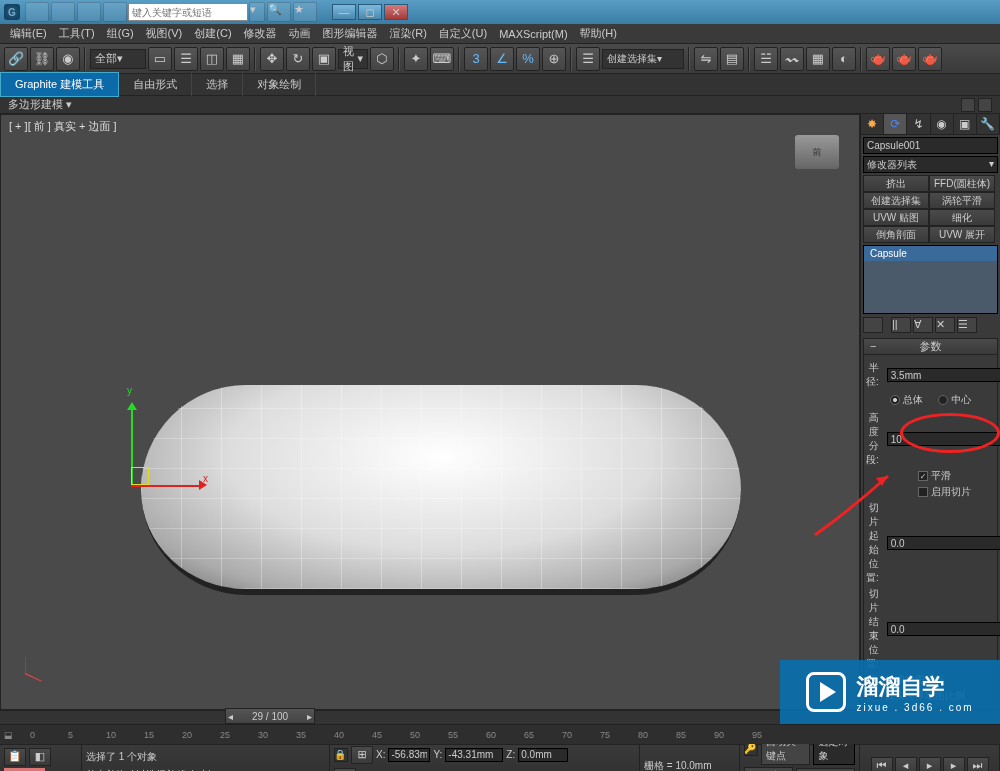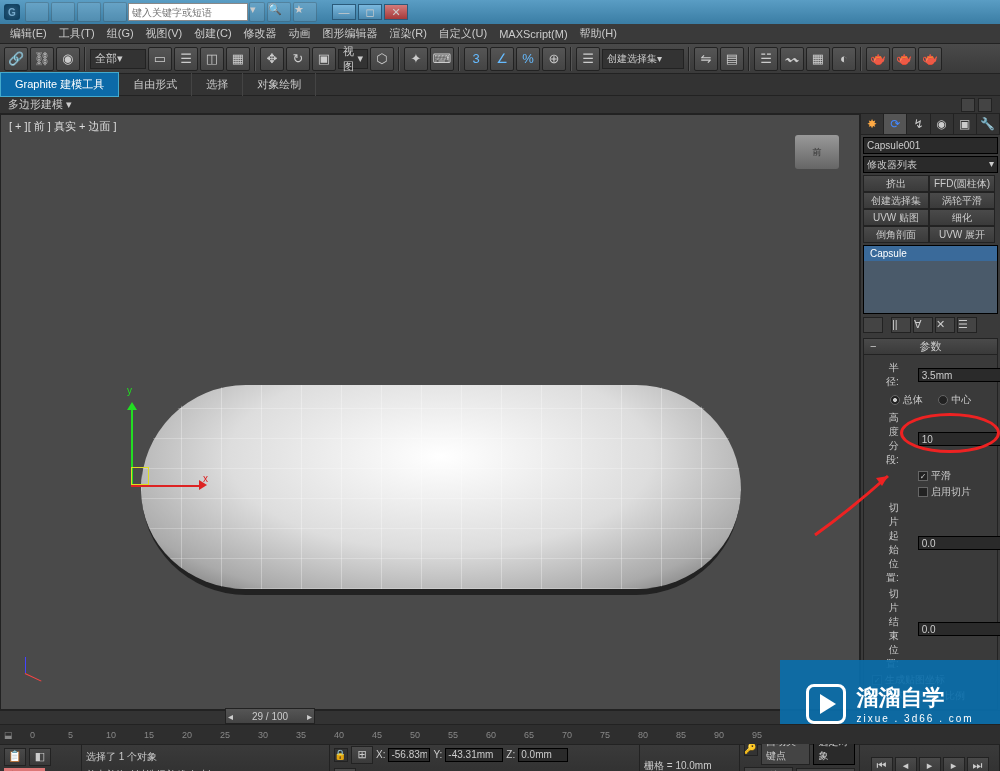--- a/index.html
+++ b/index.html
@@ -63,21 +63,21 @@
 .modbtns { display: flex; flex-wrap: wrap; margin: 0 2px; }
 .modbtns .mb { width: 66px; height: 17px; background: linear-gradient(#4a4a4a, #3a3a3a); border: 1px solid #222; font-size: 10px; display: flex; align-items: center; justify-content: center; cursor: pointer; }
 .modstack { margin: 2px; border: 1px solid #000; background: #4a5a6a; height: 72px; }
 .modstack .msitem { background: #3a6a9a; color: #fff; padding: 2px 6px; font-size: 10px; }
 .stackbtns { height: 18px; display: flex; margin: 0 2px 4px; gap: 2px; align-items: center; }
 .stackbtns .sb { width: 20px; height: 16px; background: #444; border: 1px solid #222; }
 .rollhead { height: 18px; background: linear-gradient(#4a4a4a, #3a3a3a); border: 1px solid #222; margin: 0 2px; display: flex; align-items: center; justify-content: center; font-size: 11px; position: relative; }
 .rollhead .minus { position: absolute; left: 6px; }
 .rollbody { margin: 0 2px; padding: 4px 2px; border-left: 1px solid #222; border-right: 1px solid #222; border-bottom: 1px solid #222; }
 .prow { display: flex; align-items: center; margin: 2px 0; font-size: 10px; }
-.prow .plabel { width: 52px; text-align: right; padding-right: 19px; margin-left: 20px; }
+.prow .plabel { width: 52px; text-align: right; padding-right: 8px; }
 .prow .pspin { flex: 1; display: flex; }
 .prow .pval { flex: 1; height: 14px; background: #2a2a2a; border: 1px solid #000; padding: 0 3px; color: #ccc; font-size: 10px; }
 .prow .pradio { width: 10px; height: 10px; border-radius: 50%; background: #222; border: 1px solid #666; margin-right: 3px; }
 .prow .pradio.on { background: radial-gradient(#ccc 30%, #222 40%); }
 .prow .pcheck { width: 10px; height: 10px; background: #222; border: 1px solid #666; margin-right: 3px; display: flex; align-items: center; justify-content: center; font-size: 8px; color: #ccc; }
 .redcirc { position: absolute; border: 3px solid #e22; border-radius: 50%; pointer-events: none; }
 .redarr { position: absolute; pointer-events: none; }
 
 
 .timeline { height: 14px; background: #333; border-top: 1px solid #222; position: relative; }
@@ -87,21 +87,21 @@
 
 
 .status { height: 42px; background: linear-gradient(#3a3a3a, #2e2e2e); display: flex; border-top: 1px solid #222; }
 .status .scol { border-right: 1px solid #222; padding: 2px 4px; display: flex; flex-direction: column; justify-content: center; font-size: 10px; }
 .status .sline { display: flex; align-items: center; gap: 3px; }
 .status .sinput { height: 14px; background: #2a2a2a; border: 1px solid #000; color: #ccc; font-size: 10px; padding: 0 2px; }
 .status .slock { width: 14px; height: 14px; background: #333; border: 1px solid #222; display: flex; align-items: center; justify-content: center; }
 .status .sbtn { width: 22px; height: 18px; background: linear-gradient(#4a4a4a, #3a3a3a); border: 1px solid #222; display: flex; align-items: center; justify-content: center; font-size: 11px; }
 
 
-.wm { position: absolute; right: 0; bottom: 47px; width: 220px; height: 64px; background: rgba(10,110,170,0.92); display: flex; align-items: flex-end; justify-content: center; gap: 10px; }
+.wm { position: absolute; right: 0; bottom: 47px; width: 220px; height: 64px; background: rgba(10,110,170,0.92); display: flex; align-items: center; justify-content: center; gap: 10px; }
 .wm .wmicon { width: 40px; height: 40px; border: 3px solid #fff; border-radius: 8px; display: flex; align-items: center; justify-content: center; }
 .wm .wmicon .tri { width: 0; height: 0; border-top: 10px solid transparent; border-bottom: 10px solid transparent; border-left: 16px solid #fff; margin-left: 4px; }
 .wm .wmtxt { color: #fff; }
 .wm .wmtxt .big { font-size: 22px; font-weight: bold; }
 .wm .wmtxt .small { font-size: 10px; letter-spacing: 2px; }
 </style>
 </head>
 <body>
 
 <div class="titlebar">

